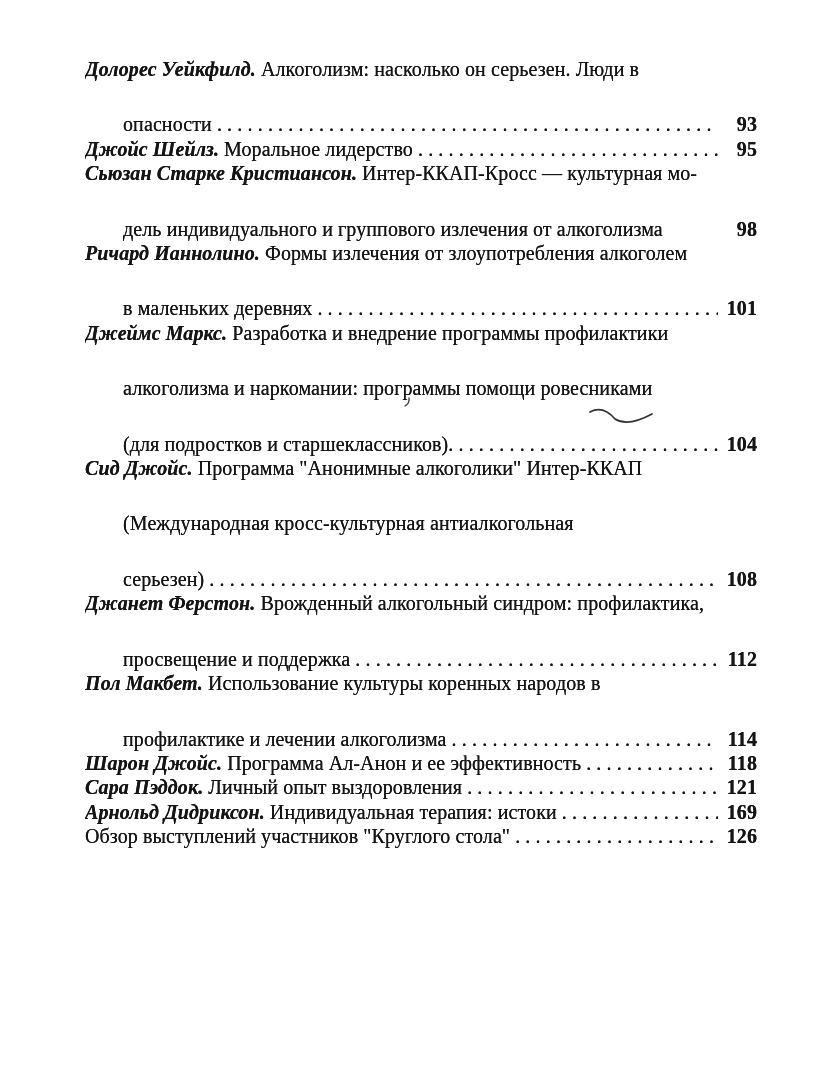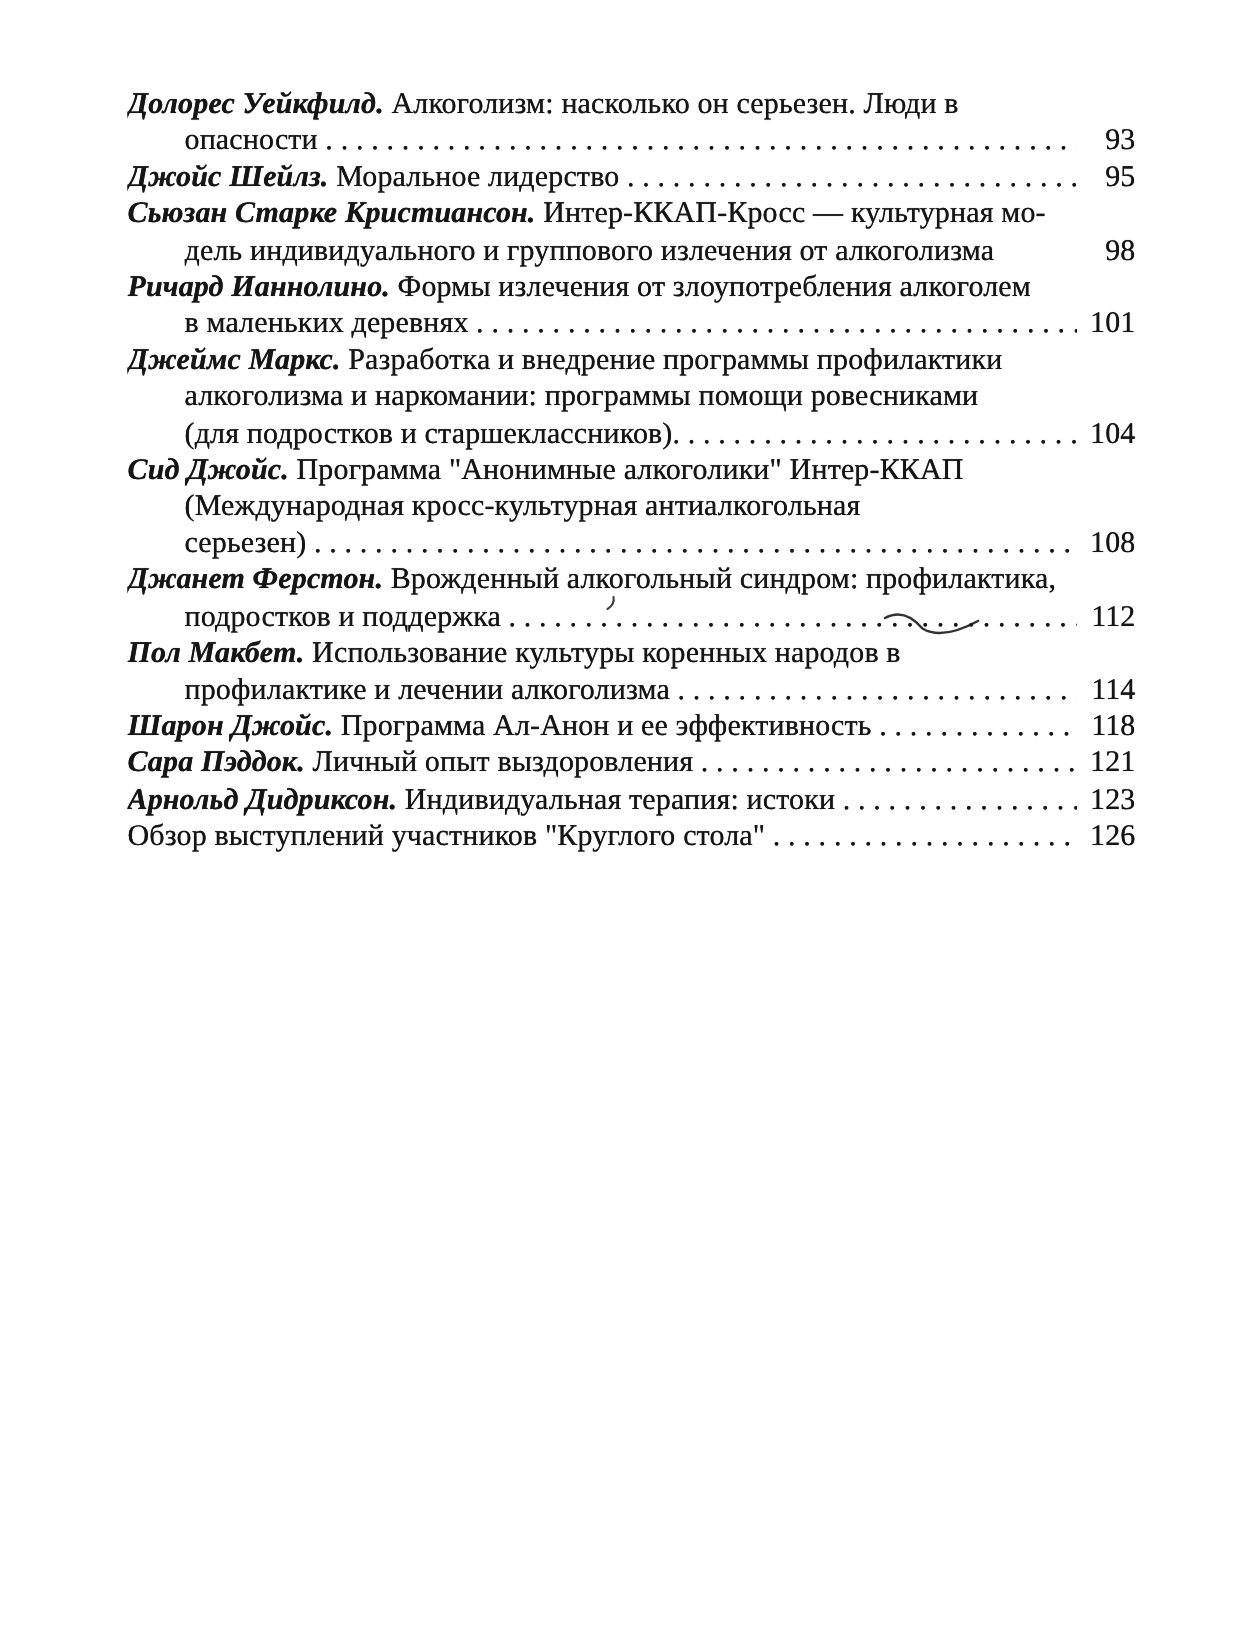--- a/index.html
+++ b/index.html
@@ -25,20 +25,21 @@
     line-height: 24.4px;
     letter-spacing: 0.1px;
     text-shadow: 0 0 0.45px currentColor; 
   }
   .line {
     display: flex;
     align-items: baseline;
   }
   .line.cont {
     padding-left: 38px;
+    margin-top: 31px;
   }
   .text {
     flex: 0 1 auto;
     white-space: nowrap;
     overflow: hidden;
   }
   .author {
     font-weight: bold;
     font-style: italic;
   }
@@ -48,20 +49,21 @@
     overflow: hidden;
     white-space: nowrap;
     text-align: right;
     padding-left: 5px;
   }
   .pagenum {
     flex: 0 0 auto;
     min-width: 30px;
     padding-left: 9px;
     text-align: right;
+    font-weight: bold;
   }
   .artifacts {
     position: absolute;
     left: 0;
     top: 0;
     pointer-events: none;
   }
 </style>
 </head>
 <body>
@@ -130,21 +132,21 @@
           <span class="text">серьезен)</span>
           <span class="leader">. . . . . . . . . . . . . . . . . . . . . . . . . . . . . . . . . . . . . . . . . . . . . . . . . . . . . . . . . . . . . . . . . . . . . . . . . . . . . . . . . . . . . . . . . .</span>
           <span class="pagenum">108</span>
         </div>
       </div>
       <div class="entry">
         <div class="line">
           <span class="text"><span class="author">Джанет Ферстон.</span> Врожденный алкогольный синдром: профилактика,</span>
         </div>
         <div class="line cont">
-          <span class="text">подростков и поддержка</span>
+          <span class="text">просвещение и поддержка</span>
           <span class="leader">. . . . . . . . . . . . . . . . . . . . . . . . . . . . . . . . . . . . . . . . . . . . . . . . . . . . . . . . . . . . . . . . . . . . . . . . . . . . . . . . . . . . . . . . . .</span>
           <span class="pagenum">112</span>
         </div>
       </div>
       <div class="entry">
         <div class="line">
           <span class="text"><span class="author">Пол Макбет.</span> Использование культуры коренных народов в</span>
         </div>
         <div class="line cont">
           <span class="text">профилактике и лечении алкоголизма</span>
@@ -163,21 +165,21 @@
         <div class="line">
           <span class="text"><span class="author">Сара Пэддок.</span> Личный опыт выздоровления</span>
           <span class="leader">. . . . . . . . . . . . . . . . . . . . . . . . . . . . . . . . . . . . . . . . . . . . . . . . . . . . . . . . . . . . . . . . . . . . . . . . . . . . . . . . . . . . . . . . . .</span>
           <span class="pagenum">121</span>
         </div>
       </div>
       <div class="entry">
         <div class="line">
           <span class="text"><span class="author">Арнольд Дидриксон.</span> Индивидуальная терапия: истоки</span>
           <span class="leader">. . . . . . . . . . . . . . . . . . . . . . . . . . . . . . . . . . . . . . . . . . . . . . . . . . . . . . . . . . . . . . . . . . . . . . . . . . . . . . . . . . . . . . . . . .</span>
-          <span class="pagenum">123</span>
+          <span class="pagenum">169</span>
         </div>
       </div>
       <div class="entry">
         <div class="line">
           <span class="text">Обзор выступлений участников "Круглого стола"</span>
           <span class="leader">. . . . . . . . . . . . . . . . . . . . . . . . . . . . . . . . . . . . . . . . . . . . . . . . . . . . . . . . . . . . . . . . . . . . . . . . . . . . . . . . . . . . . . . . . .</span>
           <span class="pagenum">126</span>
         </div>
       </div>
     </div>

